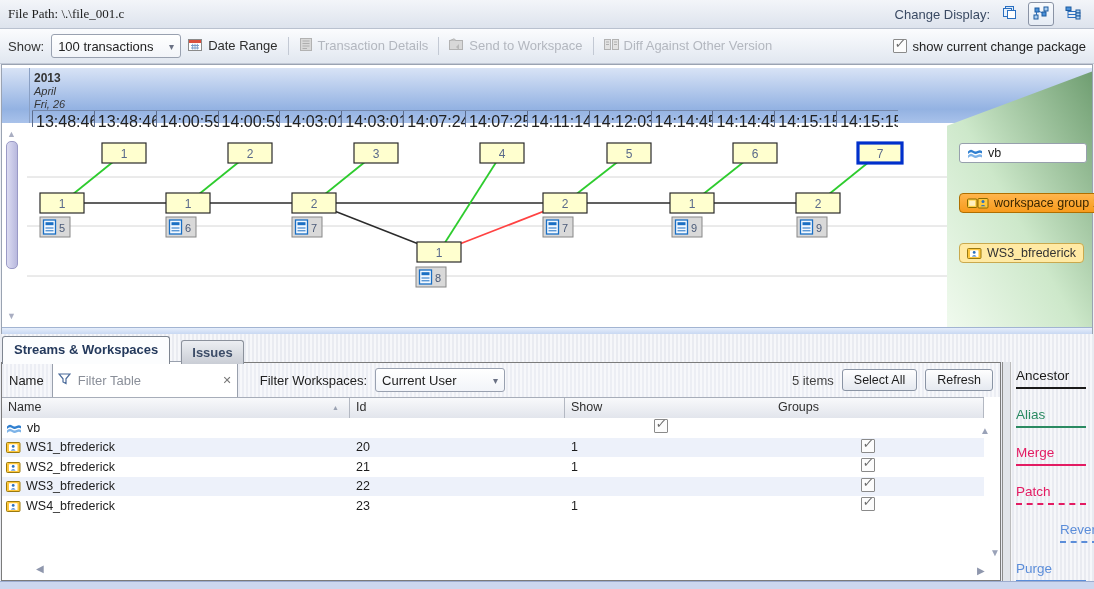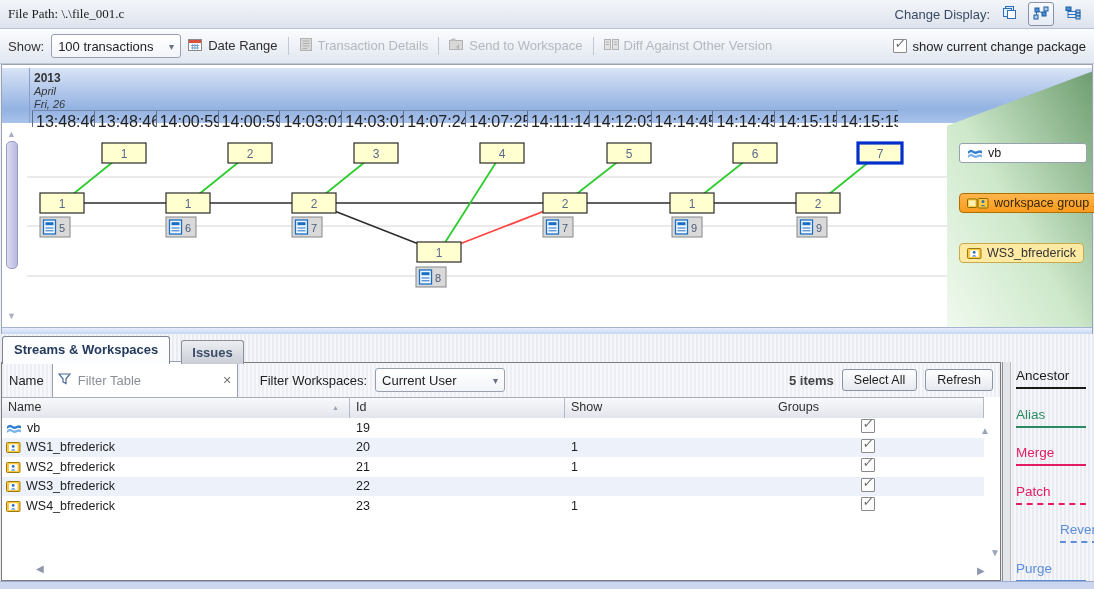--- a/index.html
+++ b/index.html
@@ -71,21 +71,21 @@
     border:1px solid #7b7b7b;box-sizing:border-box;}
   .filter-row{position:absolute;left:0;top:0;width:998px;height:34px;
     background:repeating-linear-gradient(90deg,#eceef4 0 2px,#f7f8fb 2px 4px);
     display:flex;align-items:center;padding:0 7px;box-sizing:border-box;gap:8px;}
   .filter-input{background:#fff;border:1px solid #99a0ad;border-radius:2px;height:39px;width:186px;
     display:flex;align-items:center;padding:0 5px;gap:5px;box-sizing:border-box;}
   .filter-input input{border:none;outline:none;flex:1;font-size:13px;color:#333;min-width:0;
     font-family:"Liberation Sans",sans-serif;background:transparent;}
   .filter-input input::placeholder{color:#8a8f99;}
   .clear-x{color:#777;font-size:11px;}
-  .items-count{margin-left:auto;color:#444;font-size:13px;font-weight:bold;}
+  .items-count{margin-left:auto;color:#444;font-size:13px;}
   .btn{background:linear-gradient(#fefefe,#e5e9f0);border:1px solid #8a94a4;border-radius:3px;
     padding:3px 11px;font-size:12.5px;color:#1d1d1d;}
   .thead{position:absolute;left:0;top:34px;width:982px;height:20px;display:grid;
     grid-template-columns:348px 215px 207px 1fr;background:linear-gradient(#f8f9fb,#e2e5ec);
     border-top:1px solid #a7adb9;border-bottom:1px solid #a7adb9;}
   .th{border-right:1px solid #b3b8c2;font-size:12.5px;color:#2f2f2f;padding:2px 0 0 6px;position:relative;}
   .sort-marker{position:absolute;right:10px;top:6px;font-size:7px;color:#9aa2b2;}
   .tbody{position:absolute;left:0;top:55px;width:982px;}
   .trow{height:19.5px;display:grid;grid-template-columns:348px 215px 207px 1fr;align-items:center;background:#fff;}
   .trow.alt{background:#edf1fa;}
@@ -423,21 +423,20 @@
           <div class="trow">
             <div class="tc name">
               <span class="row-icon">
                 <svg width="16" height="12" viewBox="0 0 16 12">
                   <path d="M1 4.5 Q3.5 1.5 6 3.5 Q8.5 5.5 11 3.8 Q13 2.5 15 4 L15 6.5 Q13 5 11 6.3 Q8.5 8 6 6 Q3.5 4 1 7 Z" fill="#2f7fd0"></path>
                   <path d="M1 8.5 Q3.5 5.5 6 7.5 Q8.5 9.5 11 7.8 Q13 6.5 15 8 L15 10.5 Q13 9 11 10.3 Q8.5 12 6 10 Q3.5 8 1 11 Z" fill="#7db3e8"></path>
                 </svg>
               </span>
               <span>vb</span>
             </div>
-            <div class="tc">19</div>
             <div class="tc"></div>
             <div class="tc show"><span class="chk checked"></span></div>
           </div>
           <div class="trow alt">
             <div class="tc name">
               <span class="row-icon">
                 <svg width="15" height="12" viewBox="0 0 15 12">
                   <rect x="0.5" y="1.5" width="13.5" height="10" rx="1" fill="#ffc83d" stroke="#9a7a10"></rect>
                   <rect x="3" y="3.3" width="8.5" height="6.6" rx="0.5" fill="#fff"></rect>
                   <circle cx="7.2" cy="5.4" r="1.4" fill="#2a6fc0"></circle>

